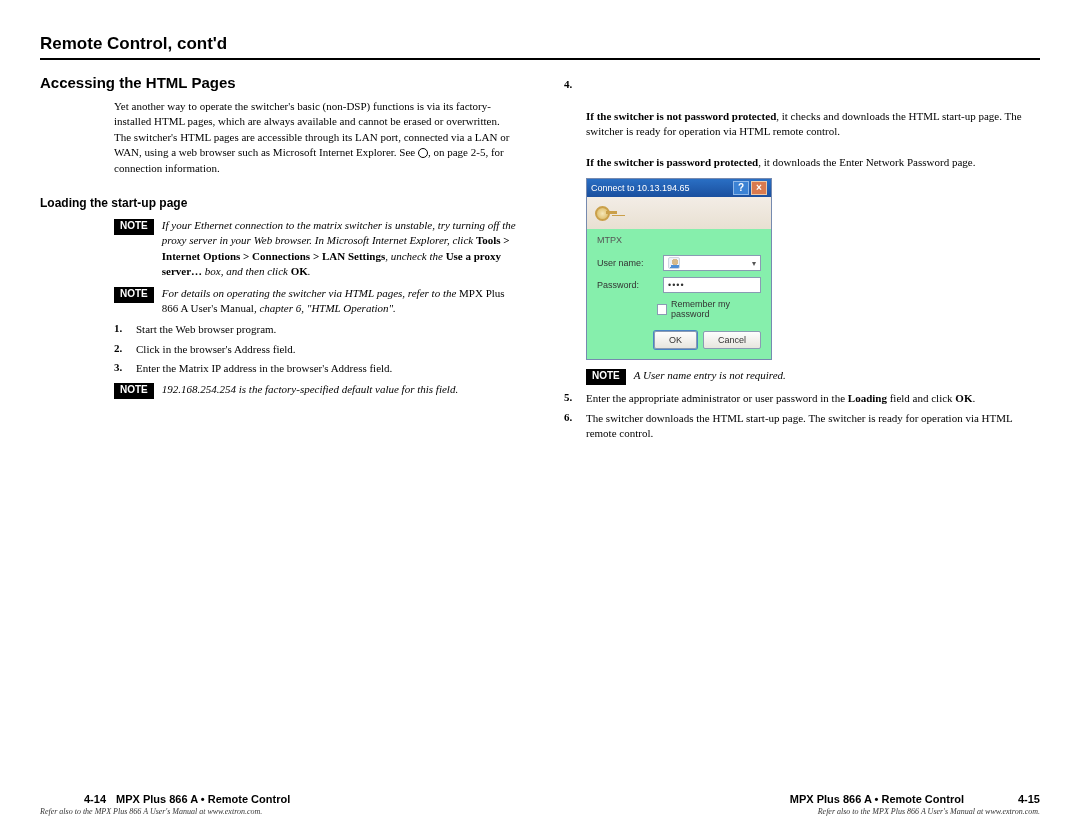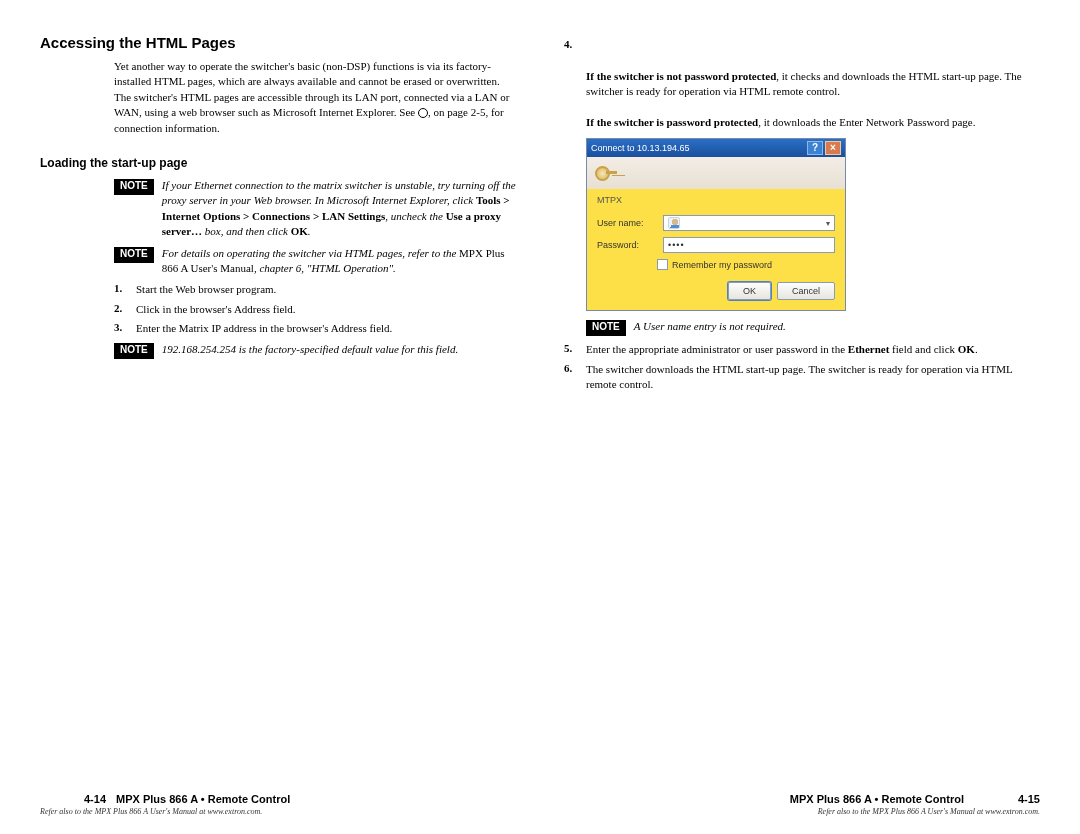--- a/index.html
+++ b/index.html
@@ -83,27 +83,27 @@
     display: inline-block;
     width: 10px; height: 10px;
     border: 1px solid #000;
     border-radius: 50%;
     vertical-align: middle;
     position: relative;
     top: -1px;
   }
   
   .dialog {
-    width: 260px;
+    width: 186px;
     border: 1px solid #768aaf;
     margin: 8px 0 8px 74px;
     font-family: Tahoma, Arial, sans-serif;
     font-size: 9px;
     color: #333;
-    background: #fde047;
+    background: #86efac;
   }
   .dlg-titlebar {
     background: linear-gradient(#2a6fc4, #1a4f9e);
     color: #fff;
     display: flex;
     align-items: center;
     padding: 2px 4px;
     height: 18px;
   }
   .dlg-title { flex: 1; font-size: 9px; }
@@ -195,20 +195,23 @@
   .footer-block.right .footer-main { justify-content: flex-end; }
   .pagenum { font-family: Verdana, Arial, sans-serif; font-weight: 700; font-size: 11px; margin-left: 44px; }
   .doctitle { font-family: Verdana, Arial, sans-serif; font-weight: 700; font-size: 11px; }
   .footnote { font-style: italic; font-size: 8px; color: #333; margin-top: 2px; }
   .footer-block.right .footnote { text-align: right; }
 </style>
 </head>
 <body>
 
 <div class="page-wrap">
+  <div class="title-row">
+    <div class="title">Remote Control, cont'd</div>
+  </div>
 
   <div class="columns">
 
     <div class="col">
       <div class="h2">Accessing the HTML Pages</div>
       <p class="body-indent">
         <span>Yet another way to operate the switcher's basic (non-DSP) functions is via its factory-installed HTML pages, which are always available and cannot be erased or overwritten. The switcher's HTML pages are accessible through its LAN port, connected via a LAN or WAN, using a web browser such as Microsoft Internet Explorer. See </span><span class="inline-icon"></span><span>, on page 2-5, for connection information.</span>
       </p>
 
       <div class="h3">Loading the start-up page</div>
@@ -293,21 +296,21 @@
       </div>
 
       <div class="note-row" style="margin-left:22px">
         <span class="note-badge">NOTE</span>
         <span class="note-text">A User name entry is not required.</span>
       </div>
 
       <div class="ol-row" style="margin-left:0">
         <span class="ol-num">5.</span>
         <span class="ol-text">
-          <span>Enter the appropriate administrator or user password in the </span><span class="bold">Ethernet</span><span> field and click </span><span class="bold">OK</span><span>.</span>
+          <span>Enter the appropriate administrator or user password in the </span><span class="bold">Loading</span><span> field and click </span><span class="bold">OK</span><span>.</span>
         </span>
       </div>
       <div class="ol-row" style="margin-left:0">
         <span class="ol-num">6.</span>
         <span class="ol-text">The switcher downloads the HTML start-up page. The switcher is ready for operation via HTML remote control.</span>
       </div>
     </div>
   </div>
 </div>
 

